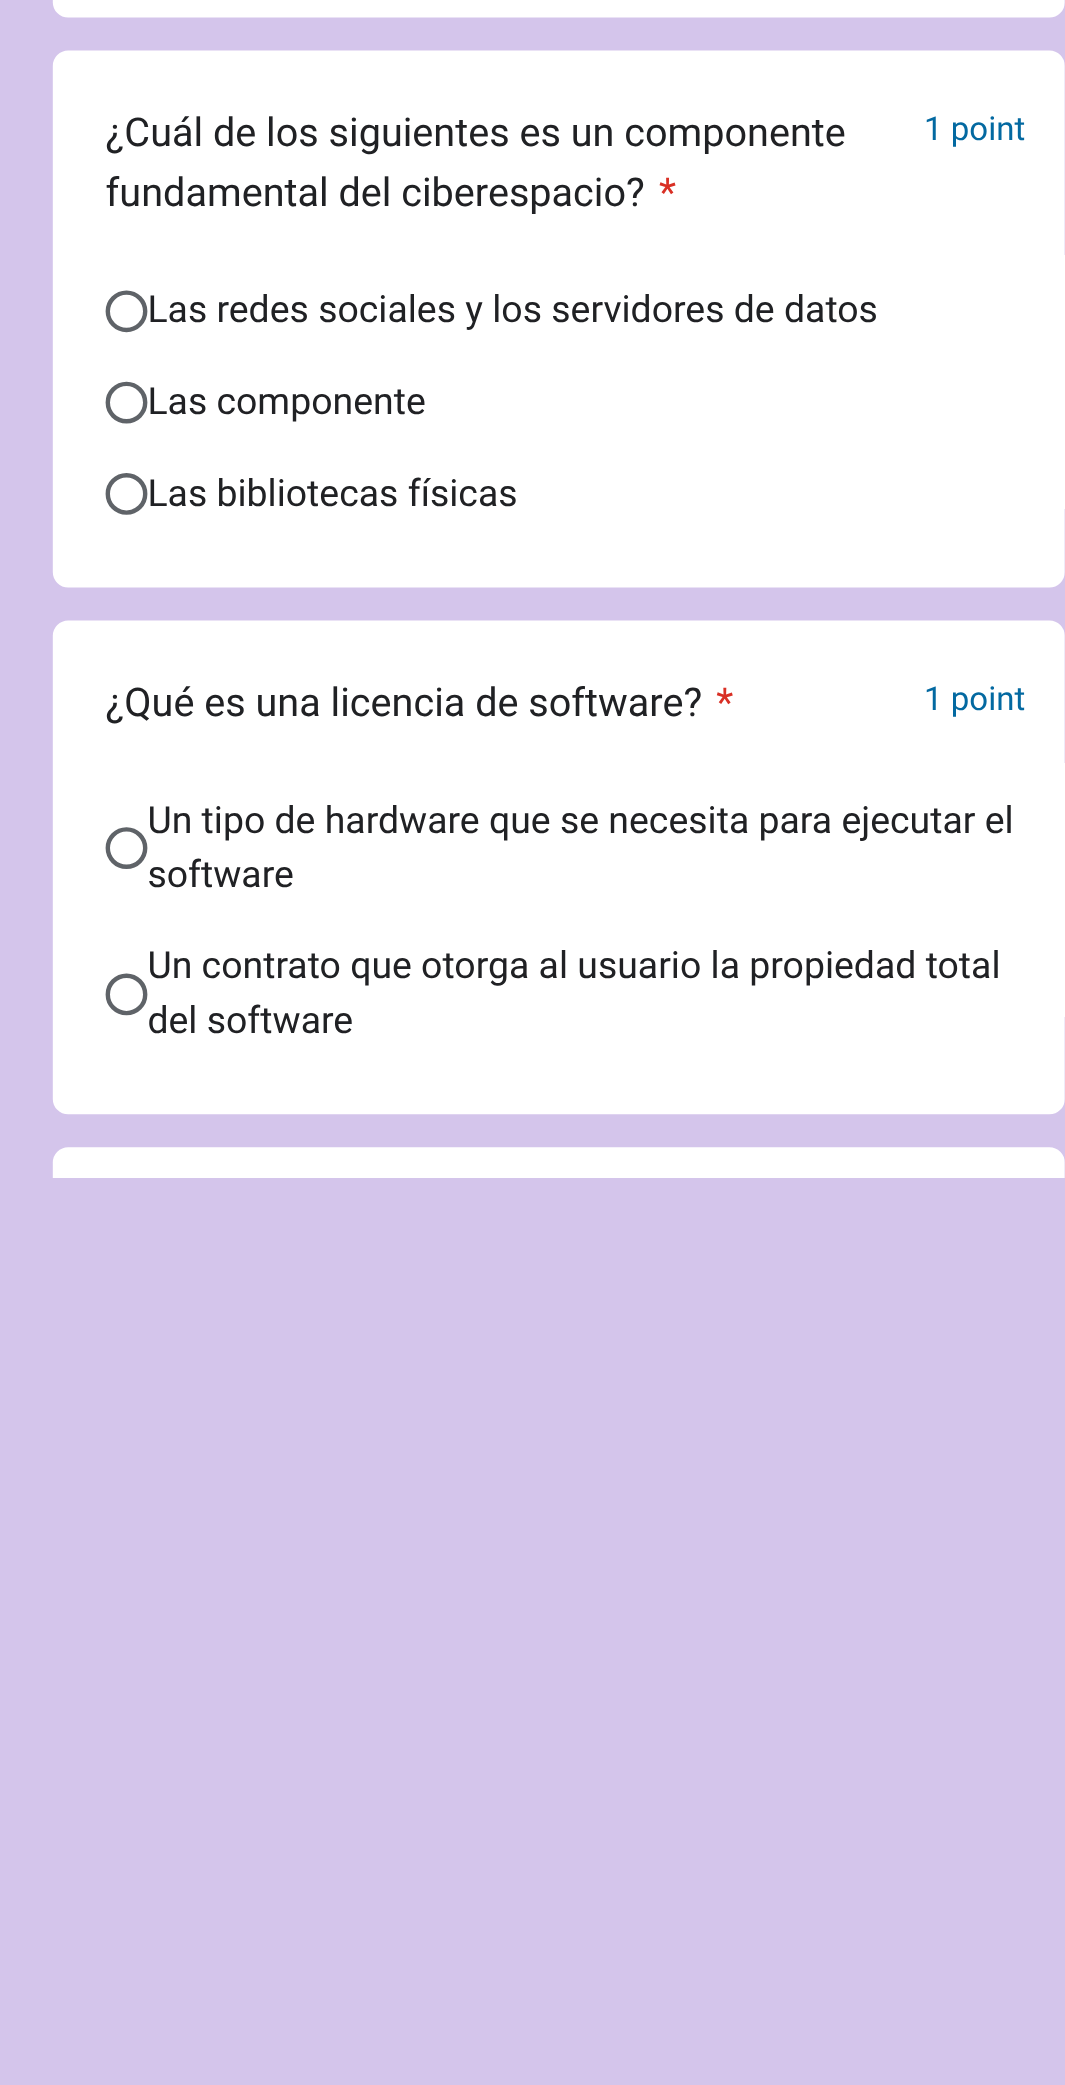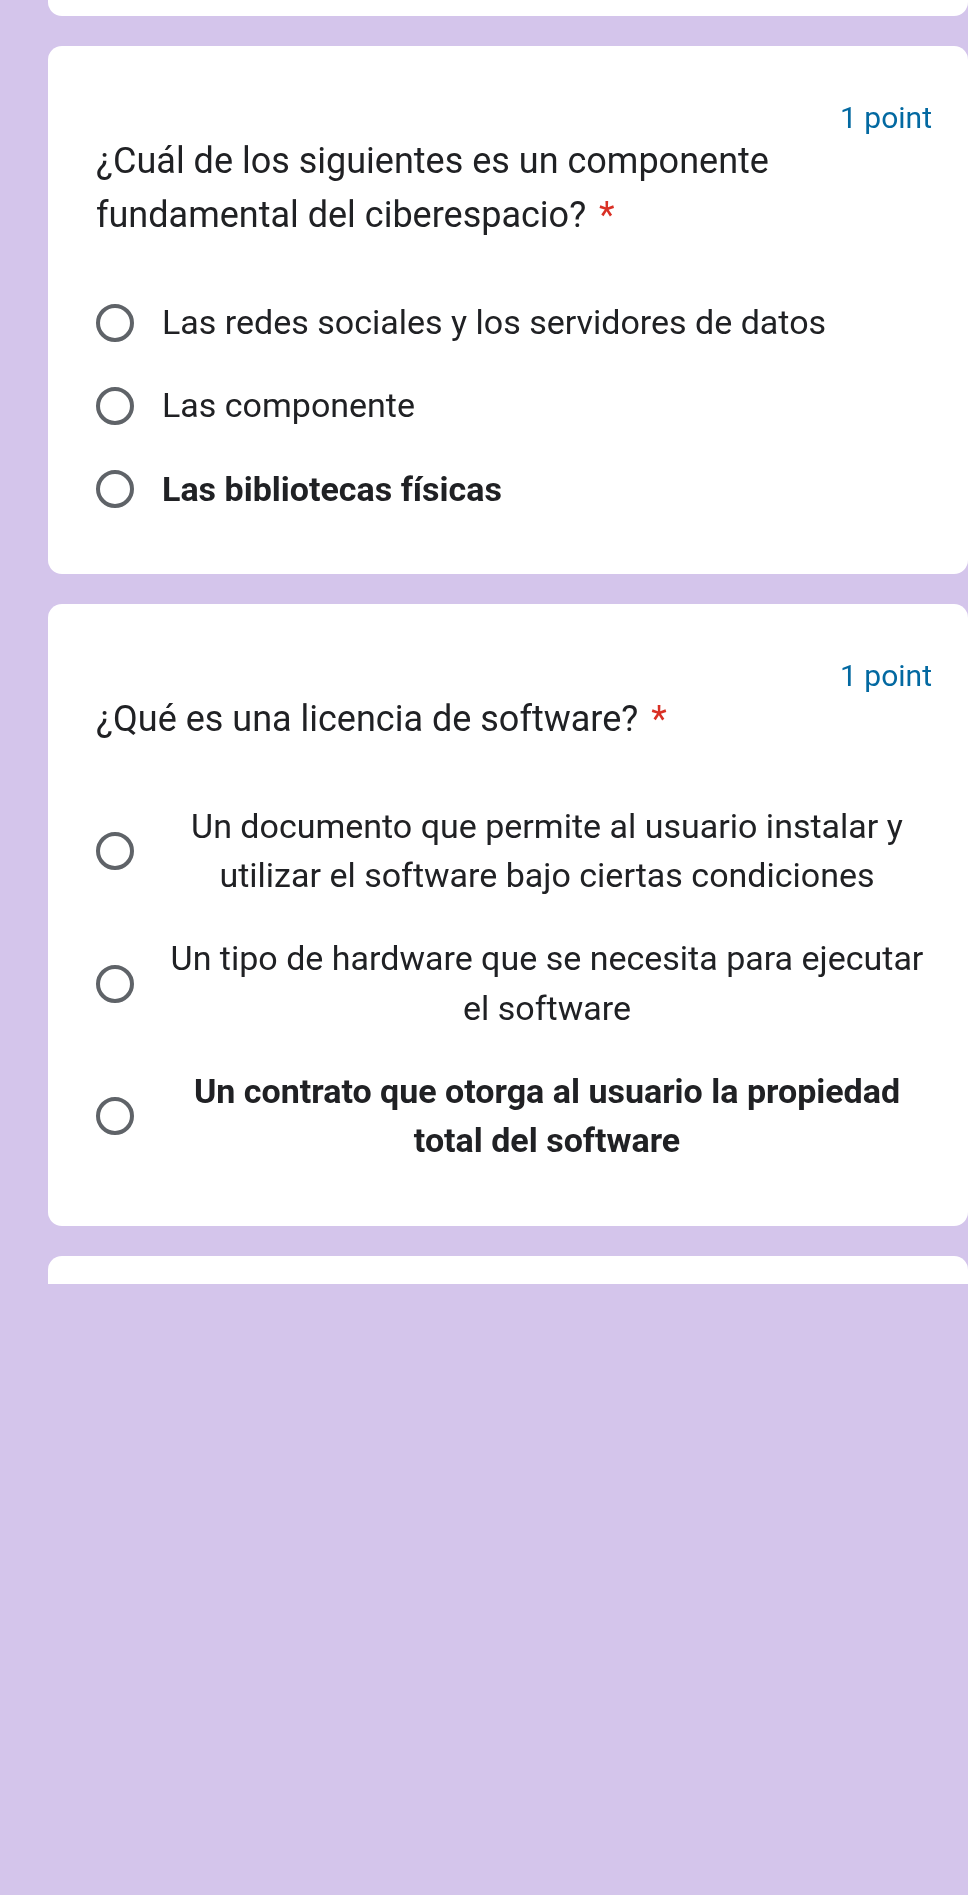--- a/index.html
+++ b/index.html
@@ -31,44 +31,40 @@
       display: flex;
       align-items: flex-start;
       gap: 12px;
       margin-bottom: 56px;
     }
     .question-text {
       font-size: 36px;
       line-height: 1.5;
       color: #202124;
       flex: 1;
-      margin-top: 40px;
     }
     .required-star {
       color: #d93025;
       font-size: 36px;
       margin-left: 4px;
     }
     .points-label {
       color: #0369a1;
       font-size: 30px;
       white-space: nowrap;
       margin-top: 6px;
     }
     .option-row {
       display: flex;
       align-items: center;
-      gap: 28px;
       margin-bottom: 34px;
       cursor: pointer;
-      text-align: center;
     }
     .option-row:last-child {
       margin-bottom: 0;
-      font-weight: bold;
     }
     .radio-outer {
       width: 38px;
       height: 38px;
       border: 4px solid #5f6368;
       border-radius: 50%;
       flex-shrink: 0;
     }
     .option-label {
       font-size: 34px;
@@ -108,24 +104,20 @@
   <div class="question-header">
     <div class="question-text">
       <span> ¿Qué es una licencia de software?</span>
       <span class="required-star">*</span>
     </div>
     <div class="points-label">1 point</div>
   </div>
 
   <div class="option-row">
     <div class="radio-outer"></div>
-    <div class="option-label">Un documento que permite al usuario instalar y utilizar el software bajo ciertas condiciones</div>
-  </div>
-  <div class="option-row">
-    <div class="radio-outer"></div>
     <div class="option-label">Un tipo de hardware que se necesita para ejecutar el software</div>
   </div>
   <div class="option-row">
     <div class="radio-outer"></div>
     <div class="option-label">Un contrato que otorga al usuario la propiedad total del software</div>
   </div>
 </div>
 
 <div class="card-partial-bottom"></div>
 

